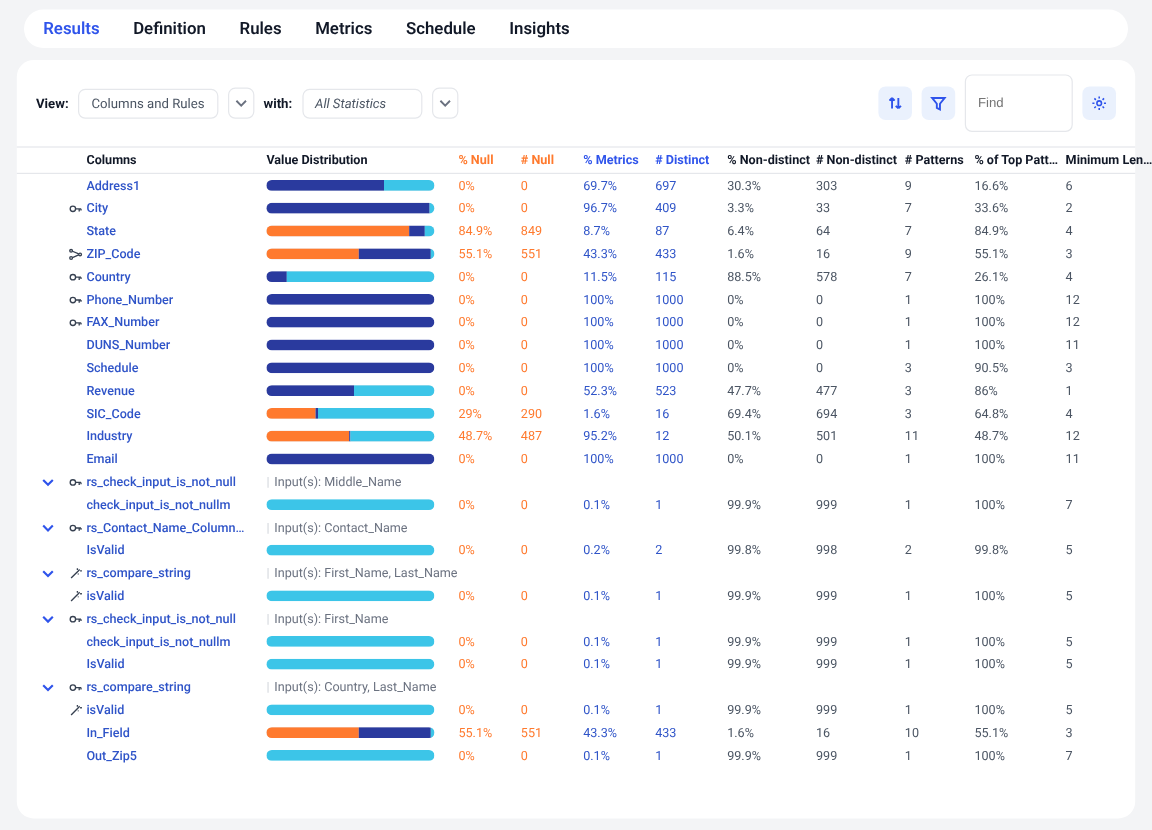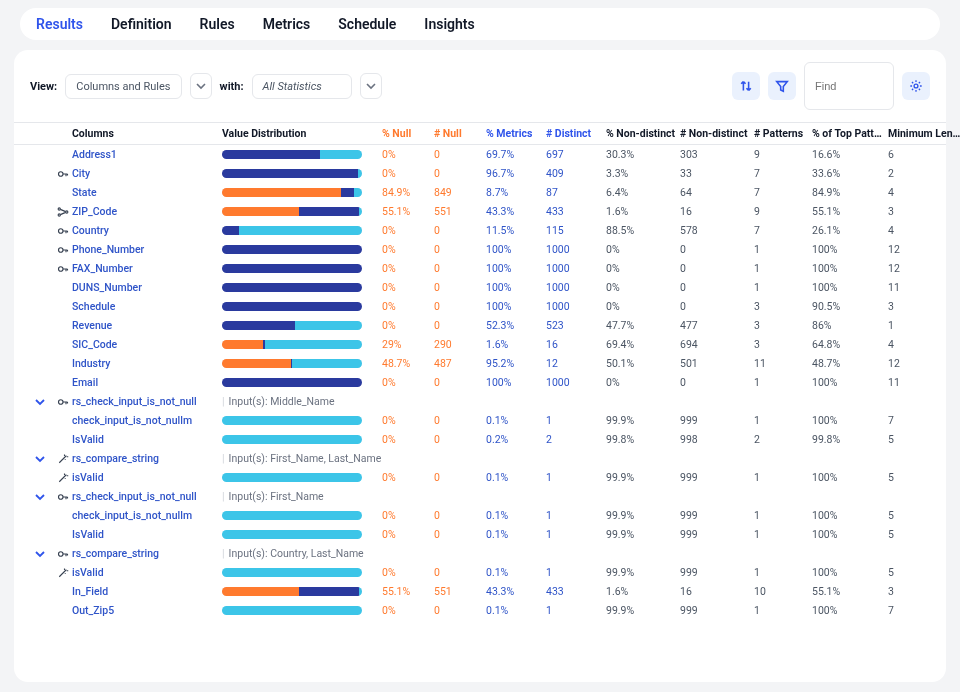--- a/index.html
+++ b/index.html
@@ -505,20 +505,35 @@
           <div class="or">0%</div>
           <div class="or">0</div>
           <div class="bl">0.1%</div>
           <div class="bl">1</div>
           <div class="gk">99.9%</div>
           <div class="gk">999</div>
           <div class="gk">1</div>
           <div class="gk">100%</div>
           <div class="gk">7</div>
         </div>
+        <div class="row rule">
+          <div class="exp">
+            <svg width="10" height="10" viewBox="0 0 10 10">
+              <path d="M1 3l4 4 4-4" fill="none" stroke="#2f54eb" stroke-width="1.8"></path>
+            </svg>
+          </div>
+          <div class="badge">
+            <svg width="12" height="12" viewBox="0 0 16 16" fill="none" stroke="#374151" stroke-width="1.5">
+              <circle cx="5" cy="8" r="3"></circle>
+              <path d="M8 8h6M12 8v3M14 8v2"></path>
+            </svg>
+          </div>
+          <div class="colname">rs_Contact_Name_Column…</div>
+          <div class="ruleinput" style="grid-column:4 / span 11;"><span class="sep">|</span><span>Input(s): </span><span>Contact_Name</span></div>
+        </div>
         <div class="row">
           <div></div>
           <div class="badge"></div>
           <div class="colname">IsValid</div>
           <div>
             <div class="bar">
     <span class="seg-null" style="width:0%"></span>
     <span class="seg-dist" style="width:0%"></span>
     <span class="seg-nd" style="width:100%"></span>
   </div>

